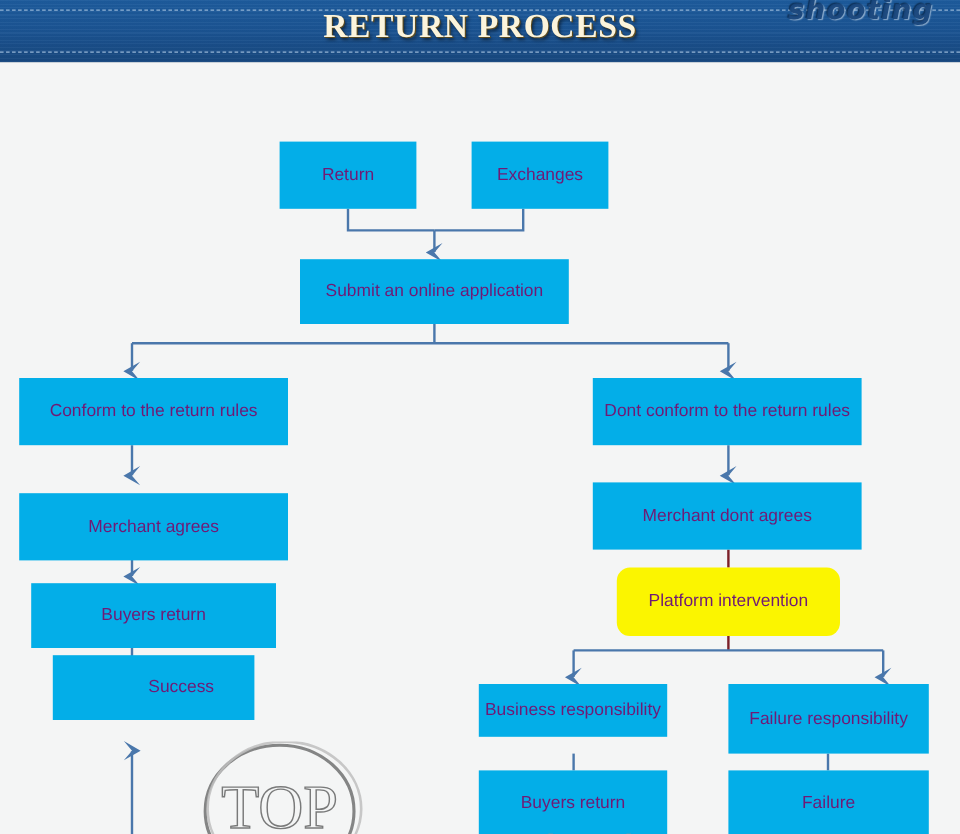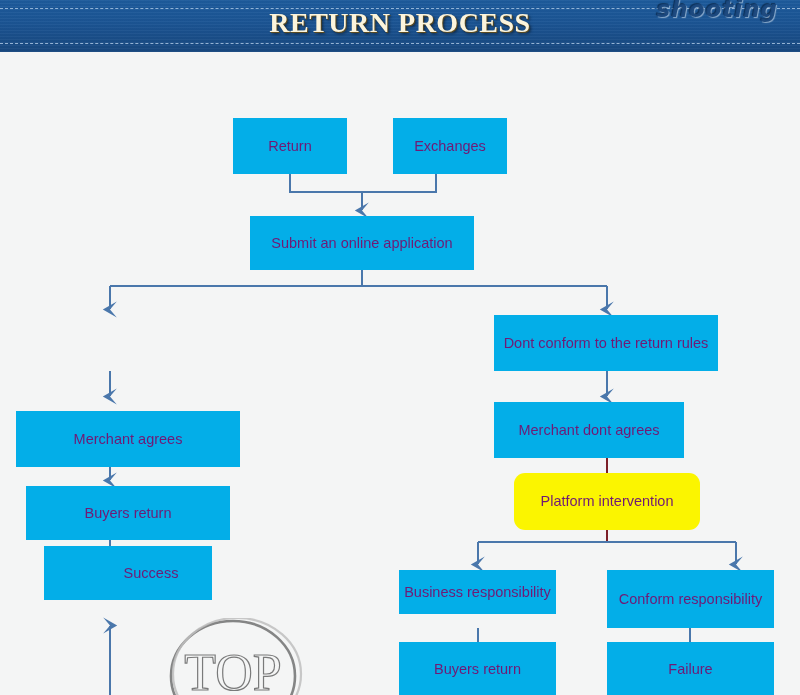--- a/index.html
+++ b/index.html
@@ -186,51 +186,54 @@
     </div>
 
     <div class="node" style="left:379px; top:66px; width:114px; height:56px;margin-left:14px;">
       <span>Exchanges</span>
     </div>
 
     <div class="node" style="left:250px; top:164px; width:224px; height:54px;">
       <span>Submit an online application</span>
     </div>
 
+    <div class="node" style="left:16px; top:263px; width:224px; height:56px;">
+      <span>Conform to the return rules</span>
+    </div>
 
     <div class="node" style="left:494px; top:263px; width:224px; height:56px;">
       <span>Dont conform to the return rules</span>
     </div>
 
     <div class="node" style="left:16px; top:359px; width:224px; height:56px;">
       <span>Merchant agrees</span>
     </div>
 
-    <div class="node" style="left:494px; top:350px; width:190px; height:56px;">
+    <div class="node" style="left:494px; top:350px; width:224px; height:56px;">
       <span>Merchant dont agrees</span>
     </div>
 
     <div class="node" style="left:26px; top:434px; width:204px; height:54px;">
       <span>Buyers return</span>
     </div>
 
     <div class="node yellow" style="left:514px; top:421px; width:186px; height:57px;">
       <span>Platform intervention</span>
     </div>
 
     <div class="node" style="left:44px; top:494px; width:168px; height:54px;padding-left:46px;">
       <span>Success</span>
     </div>
 
     <div class="node" style="left:399px; top:518px; width:157px; height:44px;justify-content:center;">
       <span>Business responsibility</span>
     </div>
 
     <div class="node" style="left:607px; top:518px; width:167px; height:58px;">
-      <span>Conform responsibility</span>
+      <span>Failure responsibility</span>
     </div>
 
     <div class="node" style="left:399px; top:590px; width:157px; height:54px;">
       <span>Buyers return</span>
     </div>
 
     <div class="node" style="left:607px; top:590px; width:167px; height:54px;">
       <span>Failure</span>
     </div>
 

